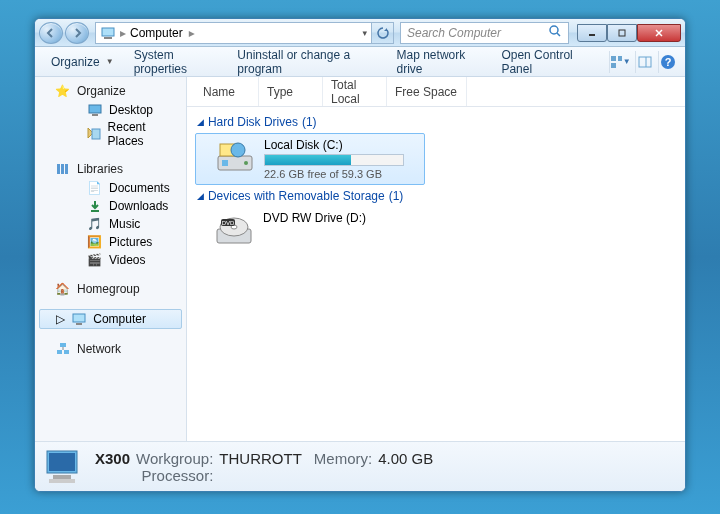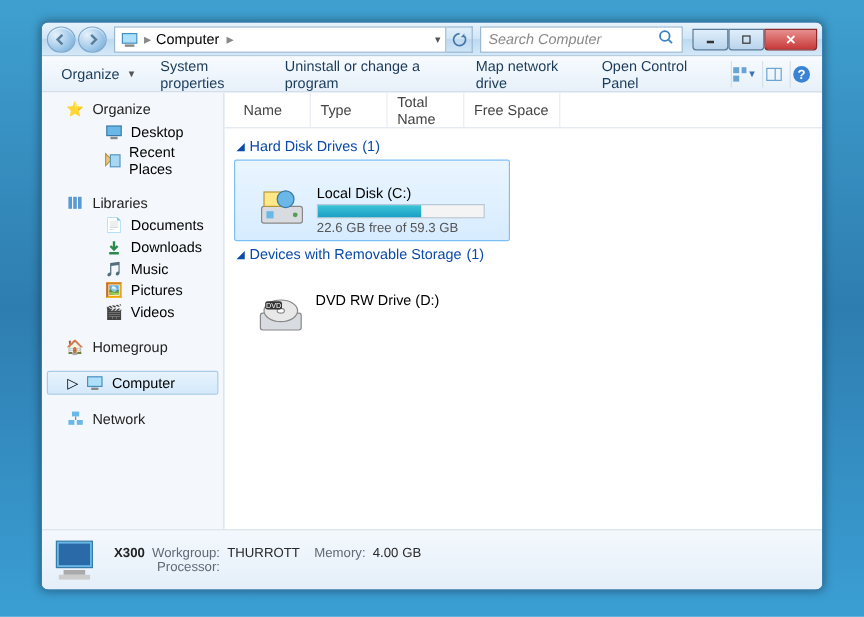--- a/index.html
+++ b/index.html
@@ -89,35 +89,35 @@
 .side-item { display: flex; align-items: center; padding: 1px 8px 1px 36px; gap: 6px; margin-left: 16px; }
 .side-item.selected { background: linear-gradient(#e8f3fd,#d4e9fb); border: 1px solid #a8cce8; border-radius: 2px; margin: 0 4px; padding-left: 32px; }
 .ic16 { width: 16px; height: 16px; display:inline-flex; align-items:center; justify-content:center; font-size:12px; }
 .content { flex: 1; display: flex; flex-direction: column; overflow:hidden; }
 .col-headers { height: 30px; border-bottom: 1px solid #e0e6ee; display: flex; align-items: center; color: #444; padding-left: 8px; }
 .col { border-right: 1px solid #e8edf3; padding: 0 8px; height:100%; display:flex; align-items:center; }
 .items-area { flex: 1; padding: 4px 8px; overflow: auto; }
 .group-header { color: #0a4aa8; padding: 4px 2px; display: flex; align-items: center; gap: 4px; }
 .group-header .tri2 { font-size: 9px; }
 .group-header .count { color: #0a4aa8; }
-.drive-item { display: flex; align-items: flex-start; gap: 8px; padding: 20px 2px 4px 18px; width: 230px; }
+.drive-item { display: flex; align-items: flex-start; gap: 8px; padding: 4px 2px 4px 18px; width: 230px; }
 .drive-item.selected { border: 1px solid #7dbef5; background: linear-gradient(#eaf5ff,#d7ecff); border-radius: 2px; }
 .drive-icon { width: 42px; height: 36px; display:flex; align-items:center; justify-content:center; }
 .drive-info { flex: 1; }
 .drive-name { color: #000; padding-bottom: 2px; }
 .usage-bar { width: 140px; height: 12px; border: 1px solid #b8c8d8; background: #f4f4f4; position: relative; margin-bottom: 2px; }
 .usage-fill { height:100%; background: linear-gradient(to bottom,#3dc4d8,#1a9fc4); }
 .usage-text { font-size: 11px; color: #555; }
 .details-pane {
   height: 50px; border-top: 1px solid #d6e1ec;
   background: linear-gradient(to bottom,#f3f8fd,#e5eff9);
   display: flex; align-items: center; padding: 4px 8px; gap: 10px;
 }
 .details-icon { width: 42px; height: 40px; display:flex; align-items:center; justify-content:center; }
-.details-grid { display: grid; grid-template-columns: auto auto auto auto auto auto; column-gap: 6px; row-gap: 0; font-size: 11px; color: #464646; align-items: center; }
+.details-grid { display: grid; grid-template-columns: auto auto auto auto auto auto; column-gap: 6px; row-gap: 0; font-size: 15px; color: #464646; align-items: center; }
 .details-grid .name { font-weight: bold; color: #222; grid-column: 1; }
 .details-grid .lbl { color: #606a74; text-align: right; }
 .details-grid .val { color: #282828; }
 </style>
 </head>
 <body>
 
 <div class="window">
 
   <div class="titlebar">
@@ -316,21 +316,21 @@
 
     <div class="content">
       <div class="col-headers">
         <div class="col" style="width:64px">
             <span>Name</span>
           </div>
         <div class="col" style="width:64px">
             <span>Type</span>
           </div>
         <div class="col" style="width:64px">
-            <span>Total Name</span>
+            <span>Total Local</span>
           </div>
         <div class="col" style="width:80px">
             <span>Free Space</span>
           </div>
       </div>
       <div class="items-area">
         <div class="group-header">
           <span class="tri2">◢</span>
           <span>Hard Disk Drives</span>
           <span class="count">(1)</span>

